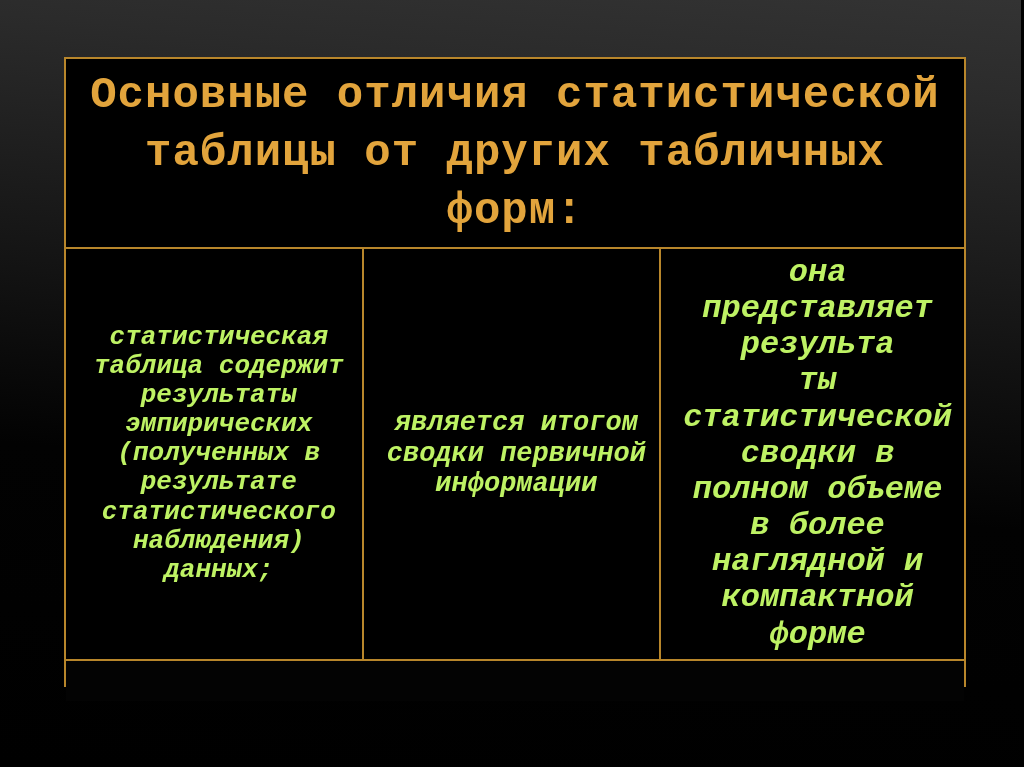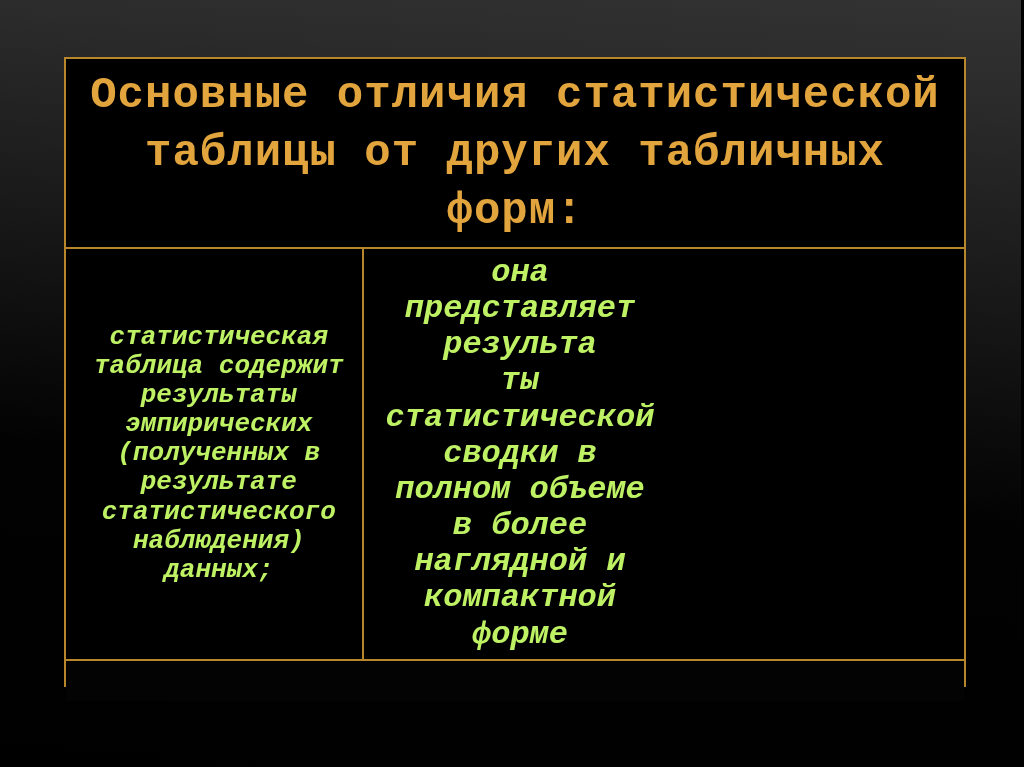--- a/index.html
+++ b/index.html
@@ -83,20 +83,23 @@
 
   <div class="comparison-table">
     <div class="table-cell c1">статистическая
 таблица содержит
 результаты
 эмпирических
 (полученных в
 результате
 статистического
 наблюдения) данных;</div>
+    <div class="table-cell c2">является итогом
+сводки первичной
+информации</div>
     <div class="table-cell c3">она
 представляет результа
 ты статистической
 сводки в полном объеме
 в более наглядной и
 компактной форме</div>
     <div class="table-footer-row"></div>
   </div>
 
 </div>

